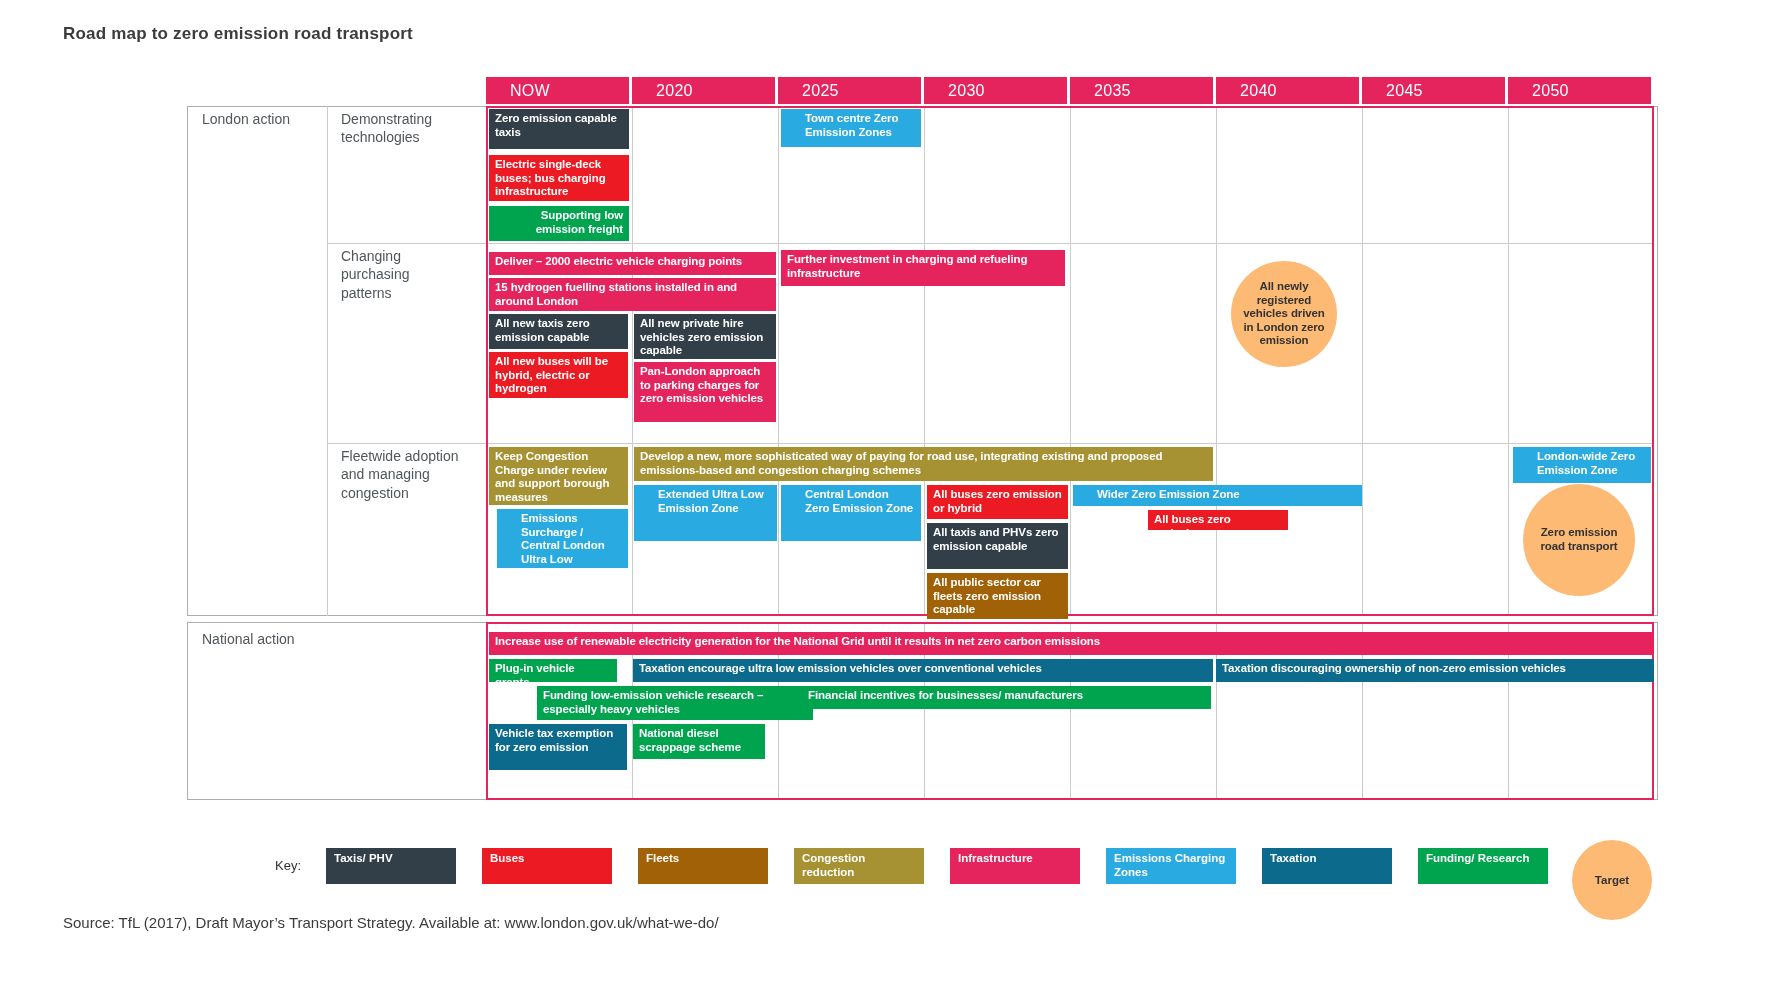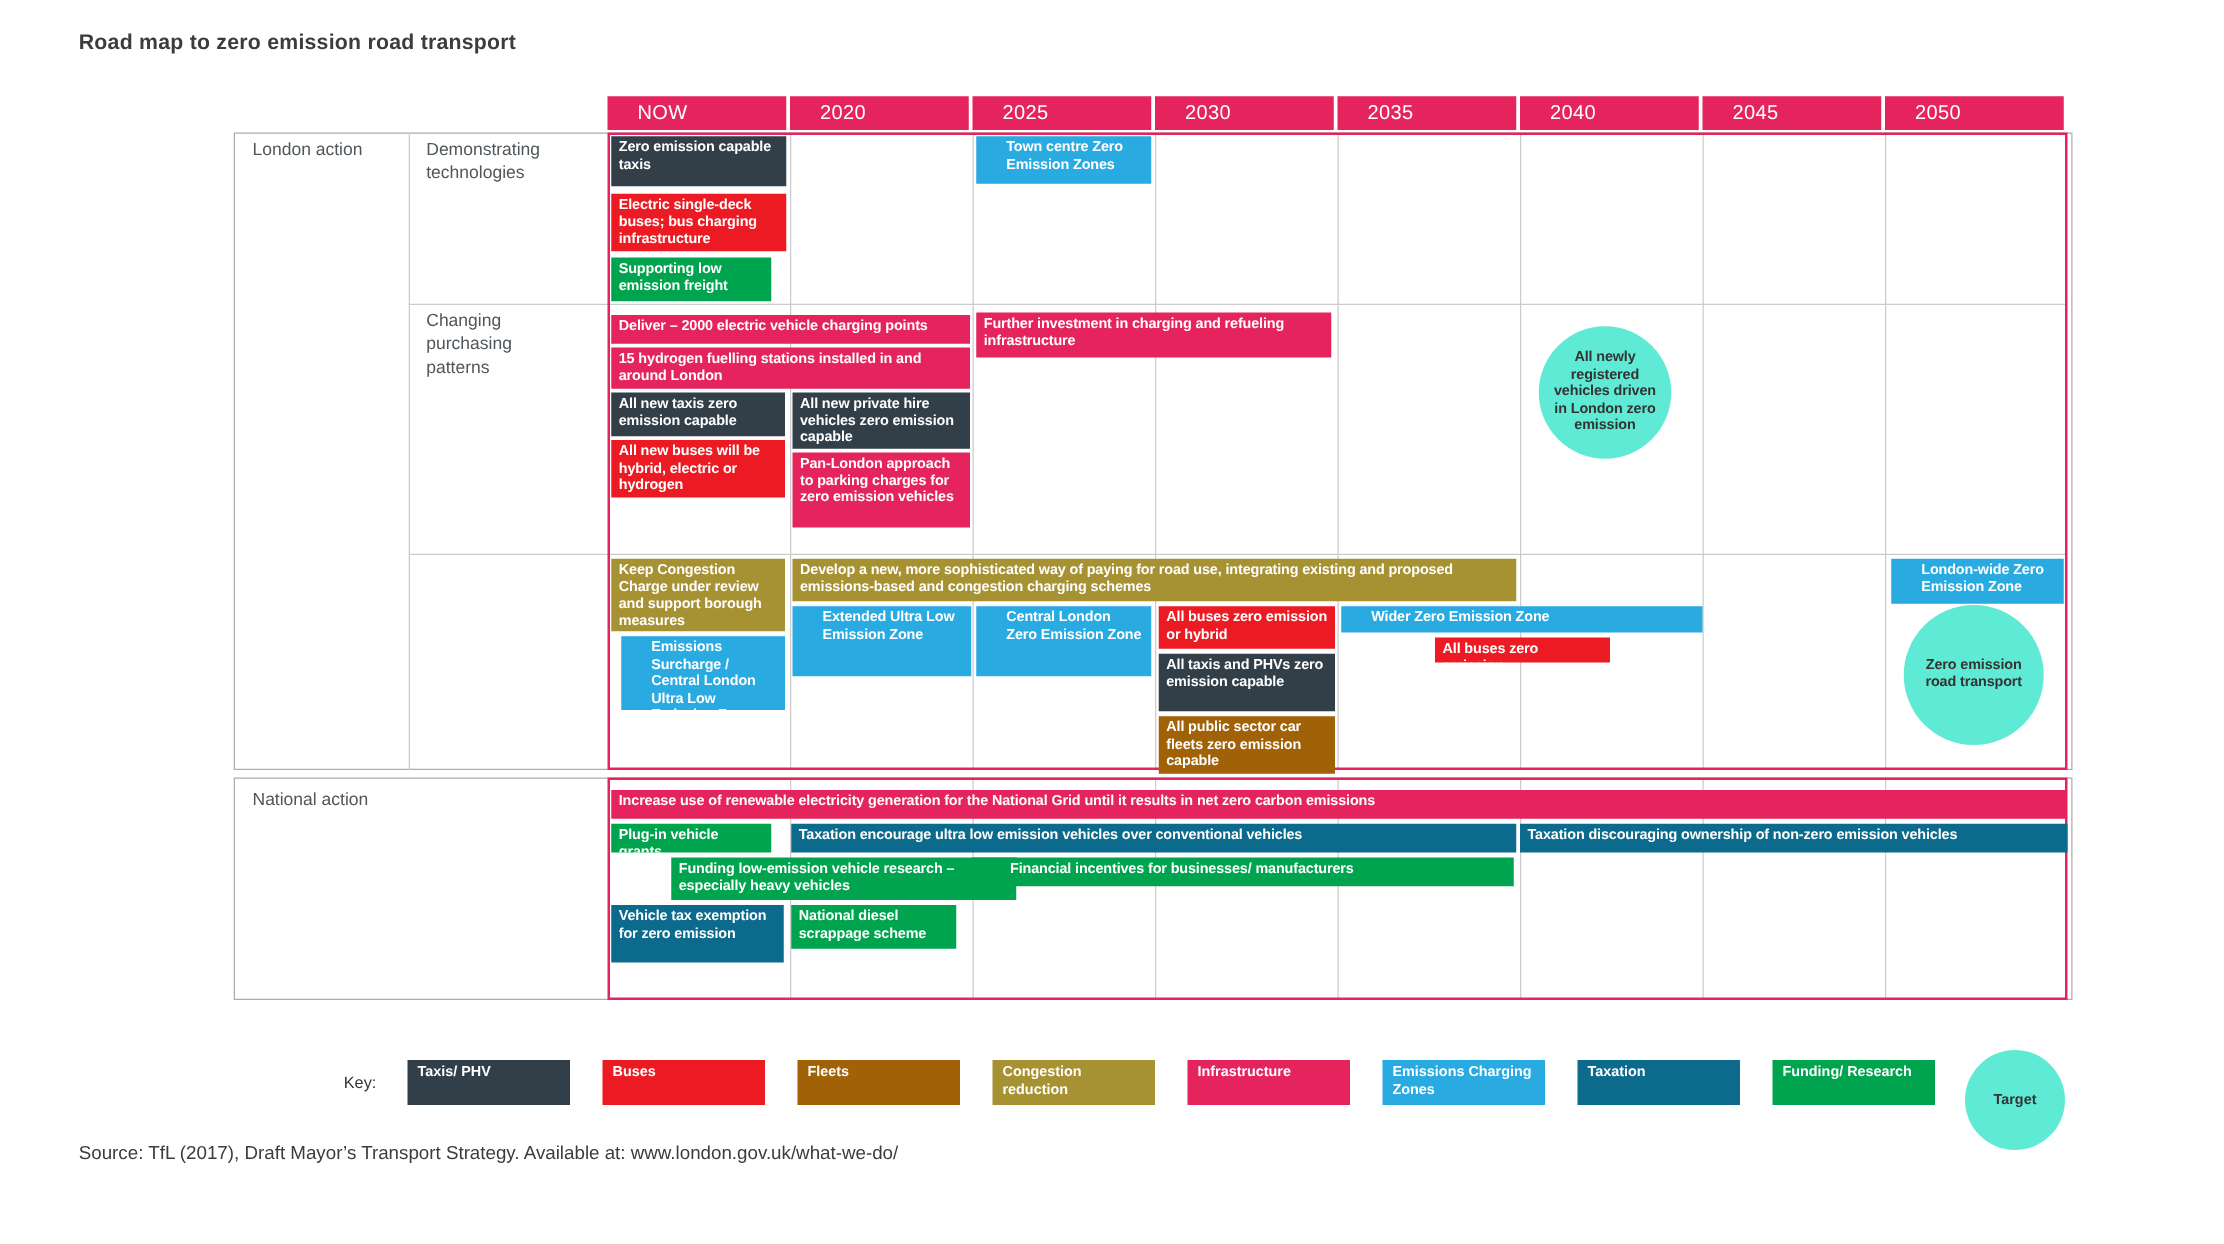--- a/index.html
+++ b/index.html
@@ -25,21 +25,21 @@
   .bar.circle{border-radius:50%;display:flex;align-items:center;justify-content:center;
     text-align:center;padding:8px;overflow:visible;}
   .c-taxi{background:#323e48;}
   .c-bus{background:#ec1b23;}
   .c-fleet{background:#a16207;}
   .c-congestion{background:#a79233;}
   .c-infra{background:#e5245e;}
   .c-zone{background:#29abe2;padding-left:24px;}
   .c-taxation{background:#0c6b8c;}
   .c-funding{background:#00a44f;}
-  .c-target{background:#5eead4;color:#333333;}
+  .c-target{background:#fdba74;color:#333333;}
   
   .legend-box{position:absolute;box-sizing:border-box;width:130px;height:36px;color:#fff;
     font-weight:bold;font-size:11.5px;line-height:1.18;padding:4px 8px;}
   #key-label{font-size:13px;color:#333;}
   #legend-target{width:80px;height:80px;border-radius:50%;display:flex;align-items:center;
     justify-content:center;font-weight:bold;font-size:11.5px;}
   
   .source-line{font-size:15px;color:#3c3c3c;line-height:22px;}
 </style>
 </head>
@@ -99,26 +99,27 @@
         <span>2045</span>
       </div>
       <div class="abs header-cell" style="left: 1508px; top: 77px; width: 143px;">
         <span>2050</span>
       </div>
     </div>
 
   <div class="abs rowlabel" style="left:202px;top:110px;width:90px;">London action</div>
   <div class="abs rowlabel" style="left:341px;top:110px;width:130px;">Demonstrating technologies</div>
   <div class="abs rowlabel" style="left:341px;top:247px;width:105px;">Changing purchasing patterns</div>
+  <div class="abs rowlabel" style="left:341px;top:447px;width:135px;">Fleetwide adoption and managing congestion</div>
   <div class="abs rowlabel" style="left:202px;top:630px;width:150px;">National action</div>
 
   <div id="bars-layer">
       <div class="bar c-taxi" style="left: 489px; top: 109px; width: 140px; height: 40px;"><span>Zero emission capable taxis</span></div>
       <div class="bar c-bus" style="left: 489px; top: 155px; width: 140px; height: 46px;"><span>Electric single-deck buses; bus charging infrastructure</span></div>
-      <div class="bar c-funding" style="left: 489px; top: 206px; width: 128px; height: 35px;"><span>Supporting low emission freight</span></div>
+      <div class="bar c-funding" style="left: 489px; top: 206px; width: 140px; height: 35px; text-align: right;"><span>Supporting low emission freight</span></div>
       <div class="bar c-zone" style="left: 781px; top: 109px; width: 140px; height: 38px;"><span>Town centre Zero Emission Zones</span></div>
       <div class="bar c-infra" style="left: 489px; top: 252px; width: 287px; height: 23px;"><span>Deliver – 2000 electric vehicle charging points</span></div>
       <div class="bar c-infra" style="left: 489px; top: 278px; width: 287px; height: 33px;"><span>15 hydrogen fuelling stations installed in and around London</span></div>
       <div class="bar c-taxi" style="left: 489px; top: 314px; width: 139px; height: 35px;"><span>All new taxis zero emission capable</span></div>
       <div class="bar c-bus" style="left: 489px; top: 352px; width: 139px; height: 46px;"><span>All new buses will be hybrid, electric or hydrogen</span></div>
       <div class="bar c-taxi" style="left: 634px; top: 314px; width: 142px; height: 45px;"><span>All new private hire vehicles zero emission capable</span></div>
       <div class="bar c-infra" style="left: 634px; top: 362px; width: 142px; height: 60px;"><span>Pan-London approach to parking charges for zero emission vehicles</span></div>
       <div class="bar c-infra" style="left: 781px; top: 250px; width: 284px; height: 36px;"><span>Further investment in charging and refueling infrastructure</span></div>
       <div class="bar c-target circle" style="left: 1231px; top: 261px; width: 106px; height: 106px;">
         <span>All newly registered vehicles driven in London zero emission</span>

